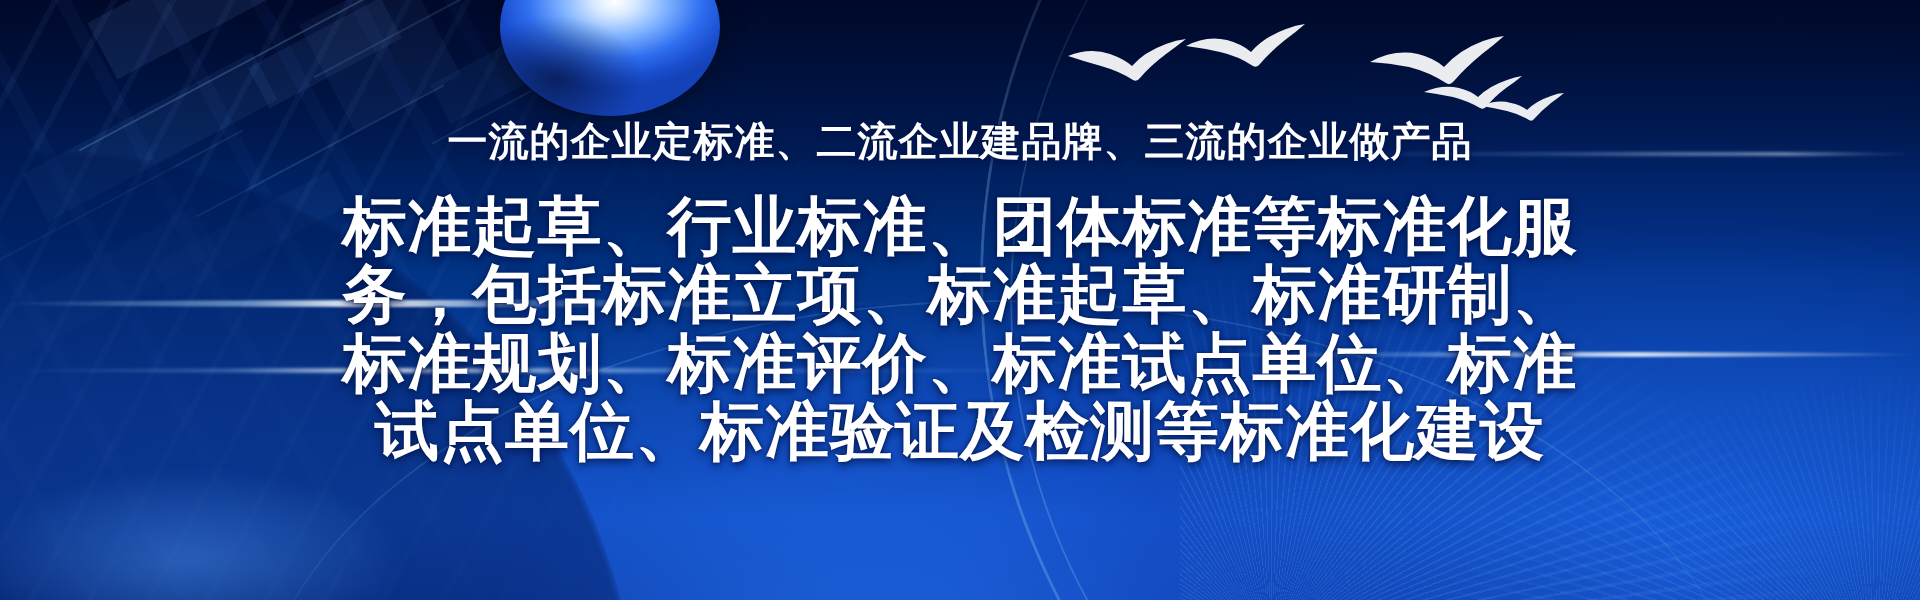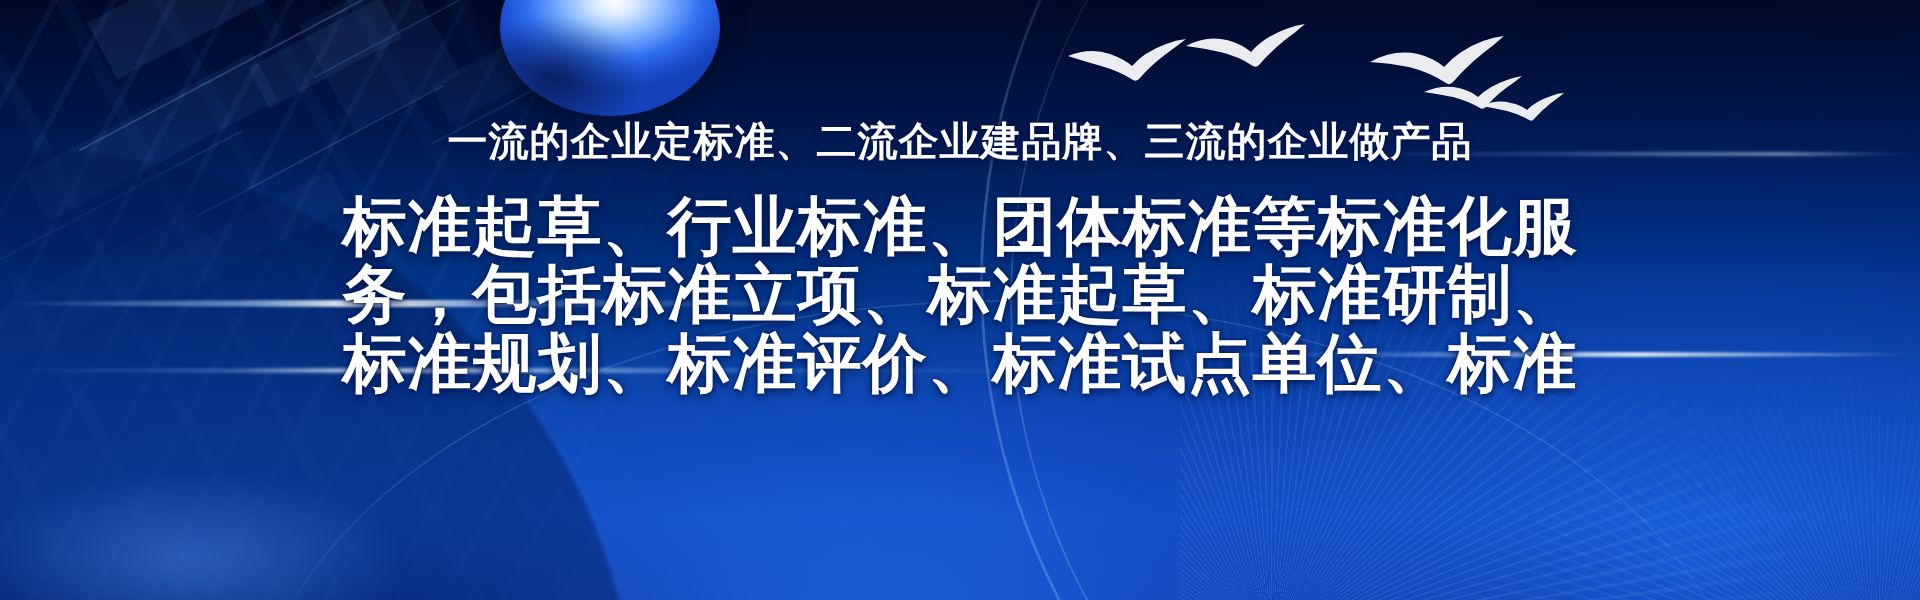--- a/index.html
+++ b/index.html
@@ -185,16 +185,17 @@
   </svg>
 
   <div id="text-wrap">
 
     <div id="headline">一流的企业定标准、二流企业建品牌、三流的企业做产品</div>
 
     <div id="body-block">
       <span class="bline l1">标准起草、行业标准、团体标准等标准化服</span>
       <span class="bline l2">务，包括标准立项、标准起草、标准研制、</span>
       <span class="bline l3">标准规划、标准评价、标准试点单位、标准</span>
+      <span class="bline l4">试点单位、标准验证及检测等标准化建设</span>
     </div>
 
   </div>
 </div>
 
 </body></html>

